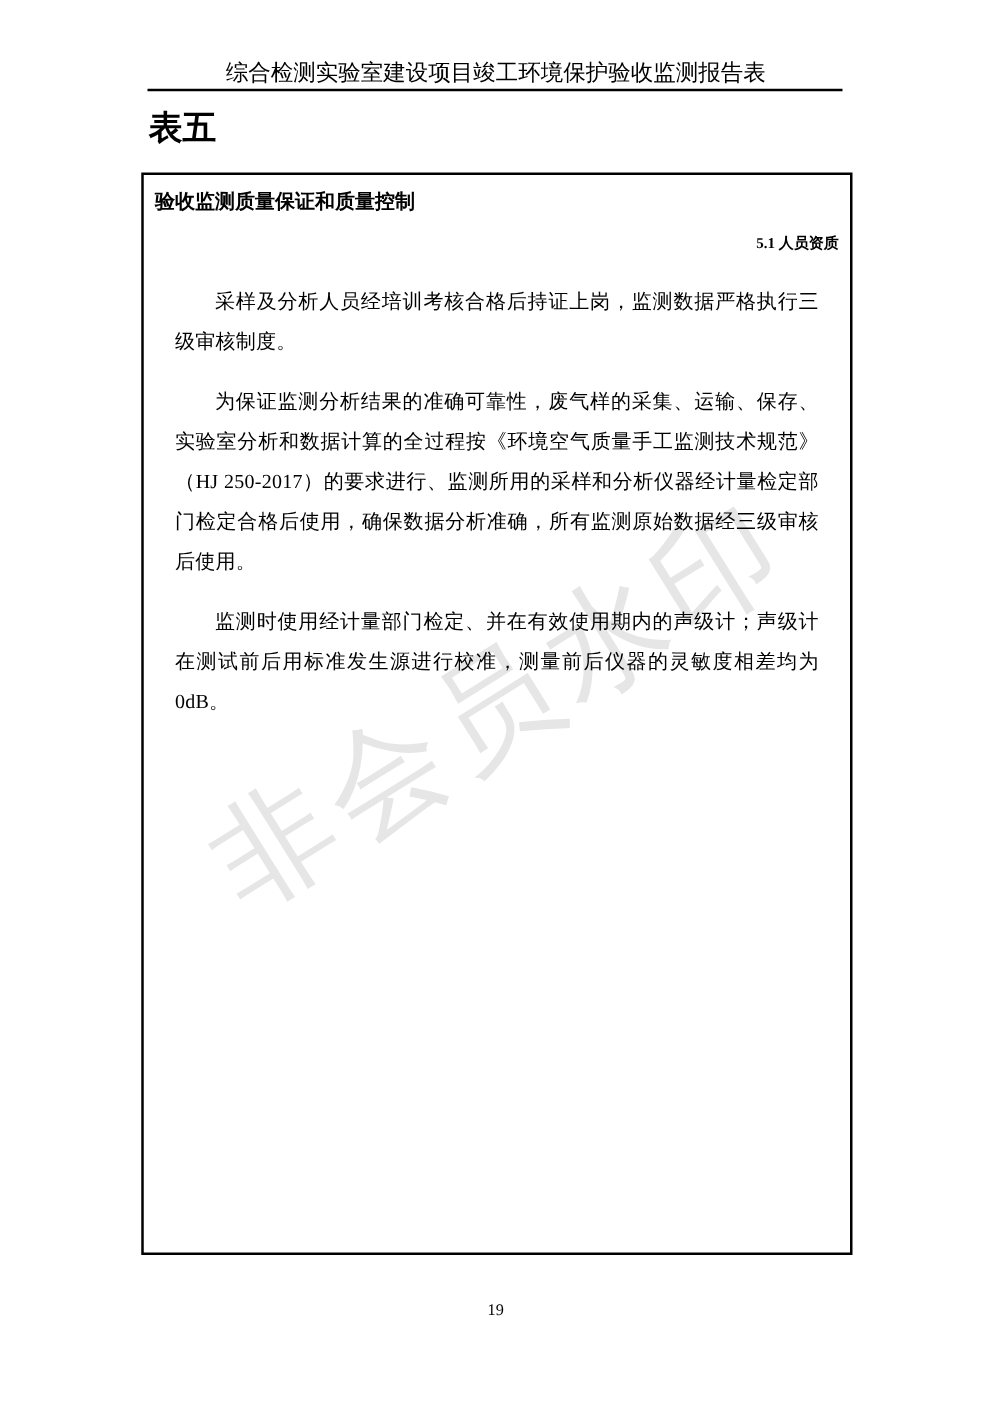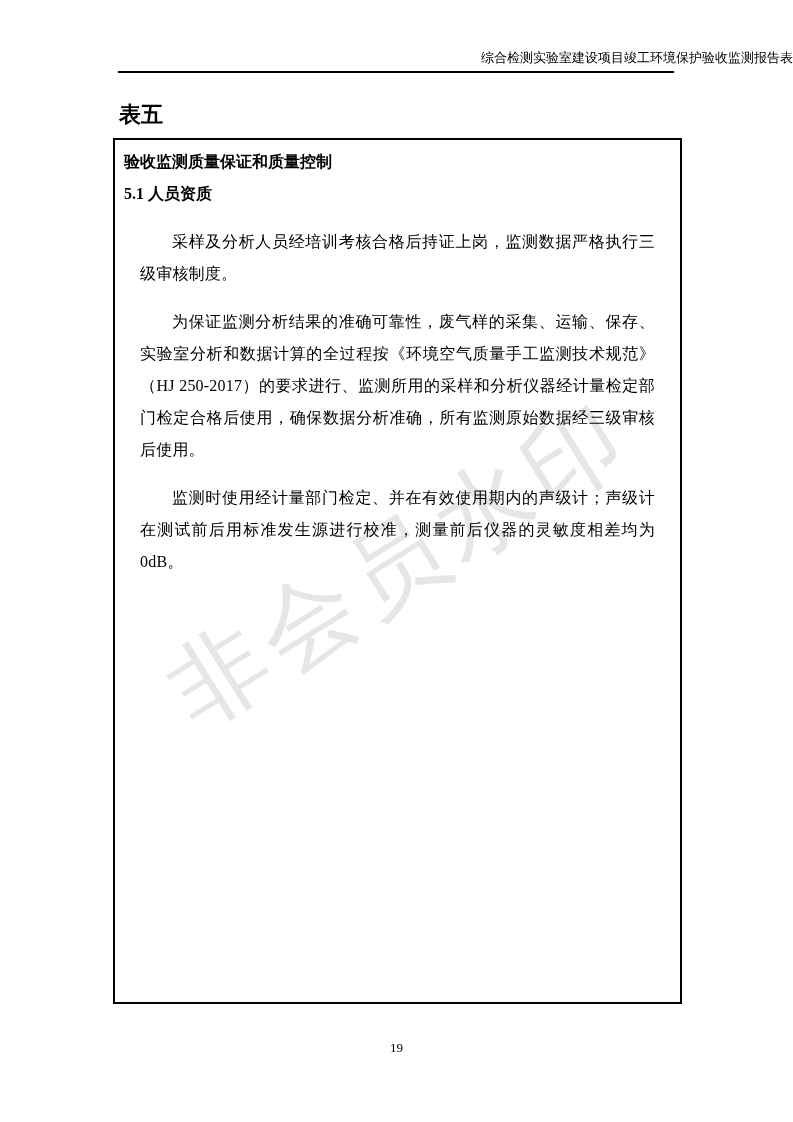--- a/index.html
+++ b/index.html
@@ -33,40 +33,40 @@
     white-space: nowrap;
     z-index: 0;
     user-select: none;
   }
 
   .header-title {
     position: absolute;
     top: 49px;
     left: 0;
     width: 100%;
-    text-align: right;
-    font-size: 13px;
+    text-align: center;
+    font-size: 18px;
     line-height: 18px;
     z-index: 2;
   }
   .header-rule {
     position: absolute;
     top: 71px;
     left: 118px;
     width: 556px;
     height: 0;
     border-top: 2px solid #000000;
     z-index: 2;
   }
 
   .table-label {
     position: absolute;
-    top: 100px;
+    top: 84px;
     left: 119px;
-    font-size: 22px;
+    font-size: 27px;
     font-weight: bold;
     z-index: 2;
     font-family: Liberation Serif, serif;
   }
 
   .content-box {
     position: absolute;
     top: 138px;
     left: 113px;
     width: 569px;
@@ -77,24 +77,25 @@
     z-index: 1;
     background: transparent;
   }
   .box-title {
     font-size: 16px;
     font-weight: bold;
     line-height: 32px;
     margin: 0;
   }
   .section-heading {
-    font-size: 16px;
+    font-size: 12px;
     font-weight: bold;
     line-height: 32px;
     margin: 0;
+    text-align: right;
   }
   .section-paragraph {
     font-size: 16px;
     line-height: 32px;
     margin: 16px;
     text-indent: 2em;
     text-align: justify;
     letter-spacing: 0.2px;
   }
 

